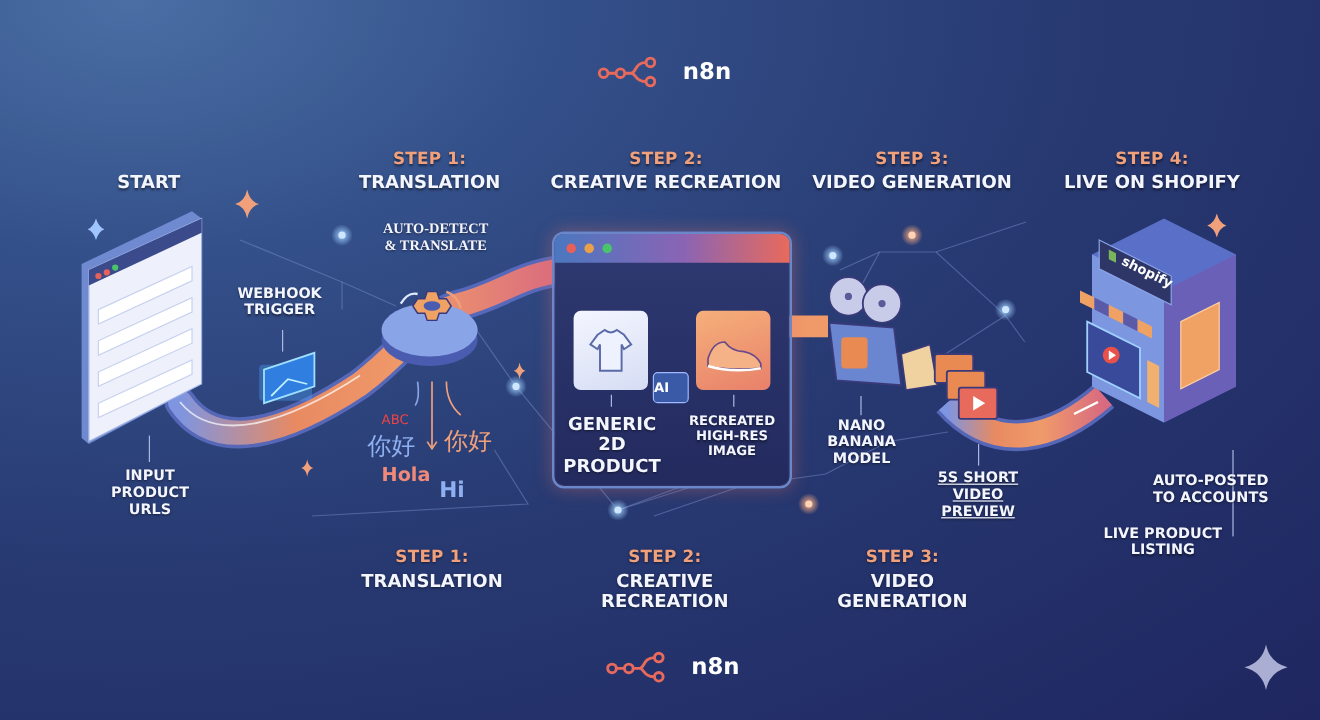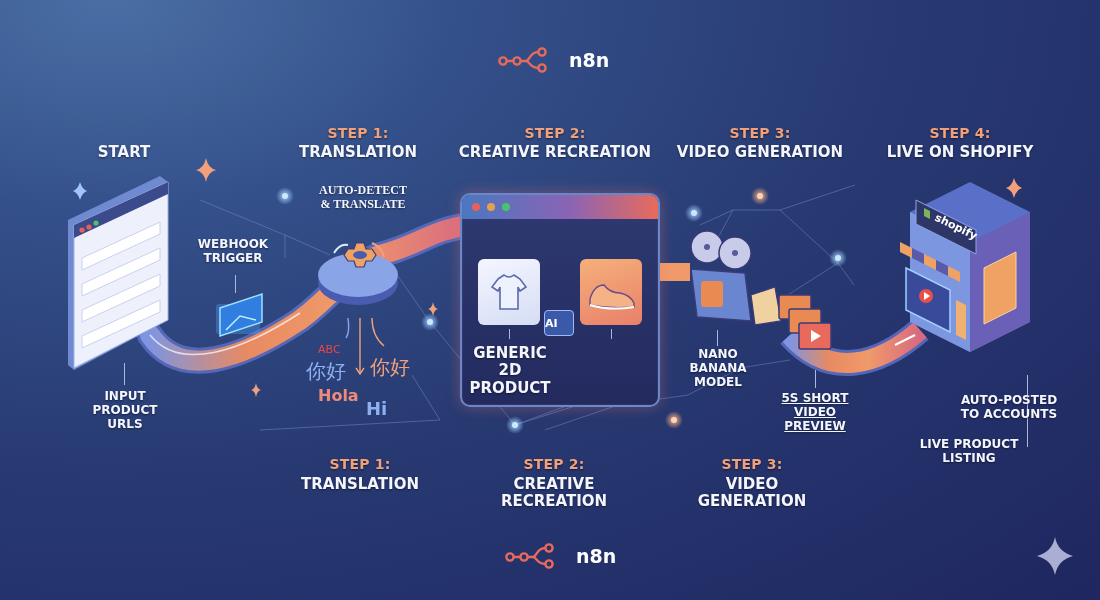--- a/index.html
+++ b/index.html
@@ -210,20 +210,25 @@
       <path d="M10,40 Q14,26 24,26 Q30,34 40,34 Q50,36 54,44 L54,48 Q30,50 10,46 Z" fill="#f4b286" stroke="#6a4a8a" stroke-width="1.4"></path>
       <path d="M10,46 Q30,52 54,48" stroke="#fff" stroke-width="2" fill="none"></path>
     </svg>
   </div>
   <div class="tick" style="left:47px;top:134px;height:10px;"></div>
   <div class="tick" style="left:149px;top:134px;height:10px;"></div>
   <div class="lbl small" style="left:0px;top:150px;width:96px;font-size:15px;">
     <div>GENERIC</div>
     <div>2D PRODUCT</div>
   </div>
+  <div class="lbl small" style="left:100px;top:150px;width:96px;font-size:11px;">
+    <div>RECREATED</div>
+    <div>HIGH-RES</div>
+    <div>IMAGE</div>
+  </div>
 </div>
 
 <svg class="abs" style="left:685px;top:225px" width="170" height="140" viewBox="0 0 170 140">
   <circle cx="22" cy="22" r="16" fill="#c8cce8" stroke="#3a3a7a" stroke-width="1.5"></circle>
   <circle cx="50" cy="28" r="16" fill="#c8cce8" stroke="#3a3a7a" stroke-width="1.5"></circle>
   <g fill="#5a5a9a">
       <circle cx="22" cy="22" r="3"></circle>
       <circle cx="50" cy="28" r="3"></circle>
     </g>
   <path d="M6,44 L60,48 L66,96 L12,92 Z" fill="#6a86d0" stroke="#3a3a7a" stroke-width="1.5"></path>

